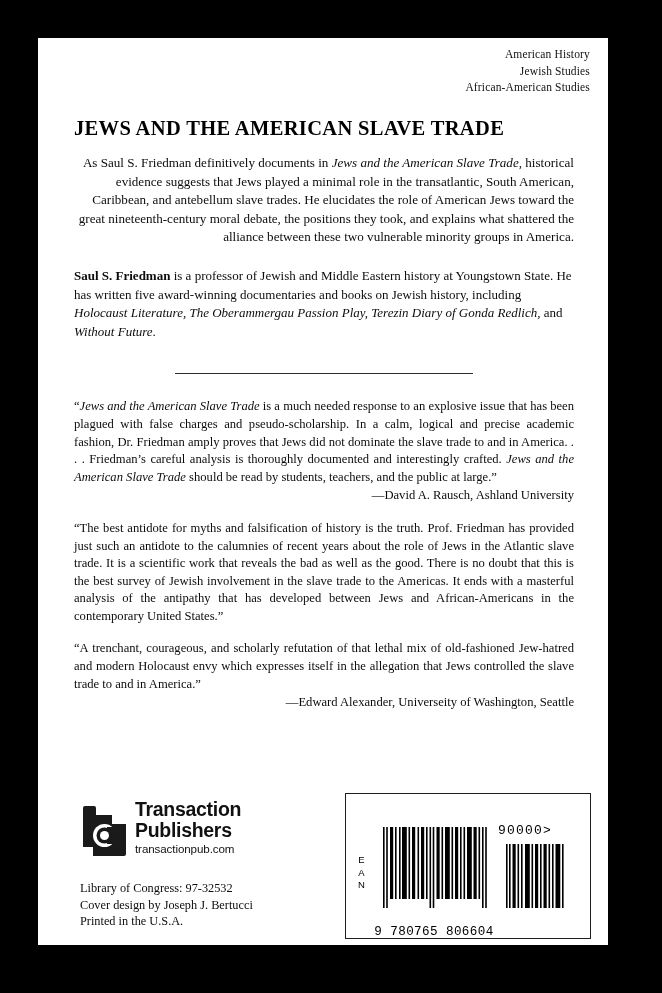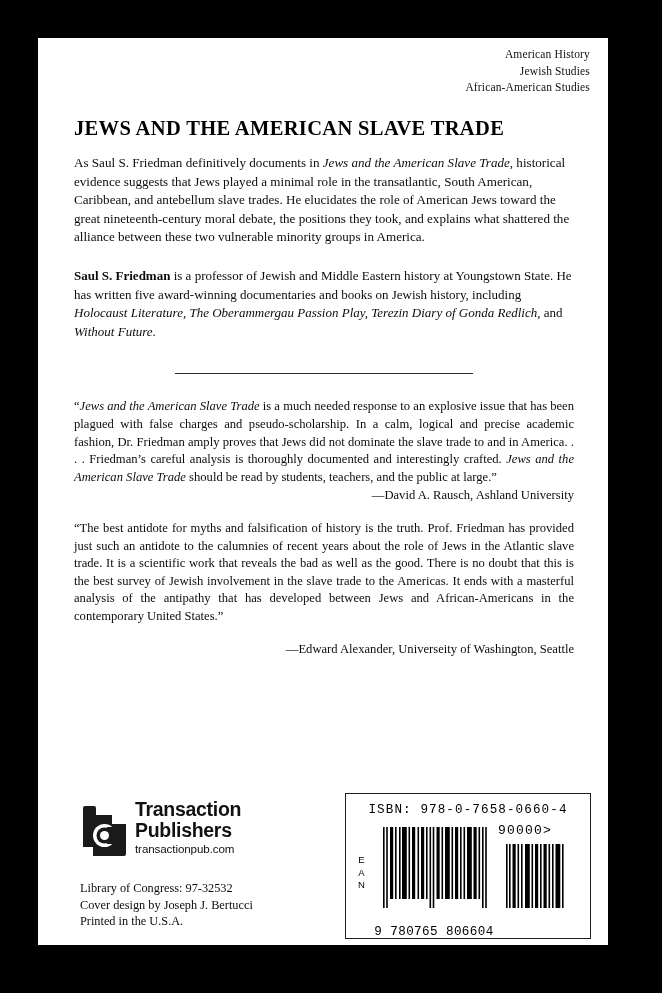--- a/index.html
+++ b/index.html
@@ -68,21 +68,21 @@
     color: #000000;
     line-height: 24px;
   }
 
   .blurb {
     margin: 0;
     padding-top: 14px;
     font-size: 13.1px;
     line-height: 18.6px;
     color: #0c0c0c;
-    text-align: left;
+    text-align: right;
   }
   .blurb em { font-style: italic; }
 
   .author-note {
     margin: 0;
     padding-top: 20px;
     font-size: 13px;
     line-height: 18.6px;
     color: #0c0c0c;
   }
@@ -351,20 +351,21 @@
         <div class="quote-block">
           <p class="quote-text"><span>“</span><em>Jews and the American Slave Trade</em><span> is a much needed response to an explosive issue that has been plagued with false charges and pseudo-scholarship. In a calm, logical and precise academic fashion, Dr. Friedman amply proves that Jews did not dominate the slave trade to and in America. . . .  Friedman’s careful analysis is thoroughly documented and interestingly crafted. </span><em>Jews and the American Slave Trade</em><span> should be read by students, teachers, and the public at large.”</span></p>
           <p class="quote-attrib">—David A. Rausch, Ashland University</p>
         </div>
 
         <div class="quote-block">
           <p class="quote-text"><span>“The best antidote for myths and falsification of history is the truth. Prof. Friedman has provided just such an antidote to the calumnies of recent years about the role of Jews in the Atlantic slave trade. It is a scientific work that reveals the bad as well as the good. There is no doubt that this is the best survey of Jewish involvement in the slave trade to the Americas. It ends with a masterful analysis of the antipathy that has developed between Jews and African-Americans in the contemporary United States.”</span></p>
         </div>
 
         <div class="quote-block">
+          <p class="quote-text"><span>“A trenchant, courageous, and scholarly refutation of that lethal mix of old-fashioned Jew-hatred and modern Holocaust envy which expresses itself in the allegation that Jews controlled the slave trade to and in America.”</span></p>
           <p class="quote-attrib">—Edward Alexander, Universeity of Washington, Seattle</p>
         </div>
 
       </div>
     </div>
 
     <div class="footer">
 
       <div class="publisher">
         <div class="logo-mark">
@@ -383,21 +384,20 @@
         </div>
       </div>
 
       <div class="legal">
         <div>Library of Congress:  97-32532</div>
         <div>Cover design by Joseph J. Bertucci</div>
         <div>Printed in the U.S.A.</div>
       </div>
 
       <div class="barcode-box">
-        <div class="isbn-line">ISBN: 978-0-7658-0660-4</div>
         <div class="ean-label">EAN</div>
 
         <div class="bars-main">
           <svg width="104" height="81" viewBox="0 0 104 81" xmlns="http://www.w3.org/2000/svg">
             <g fill="#000000">
               <rect x="0" y="0" width="1.6" height="81"></rect>
               <rect x="3.2" y="0" width="1.6" height="81"></rect>
               <rect x="7" y="0" width="3.2" height="72"></rect>
               <rect x="12" y="0" width="1.6" height="72"></rect>
               <rect x="16" y="0" width="1.6" height="72"></rect>

